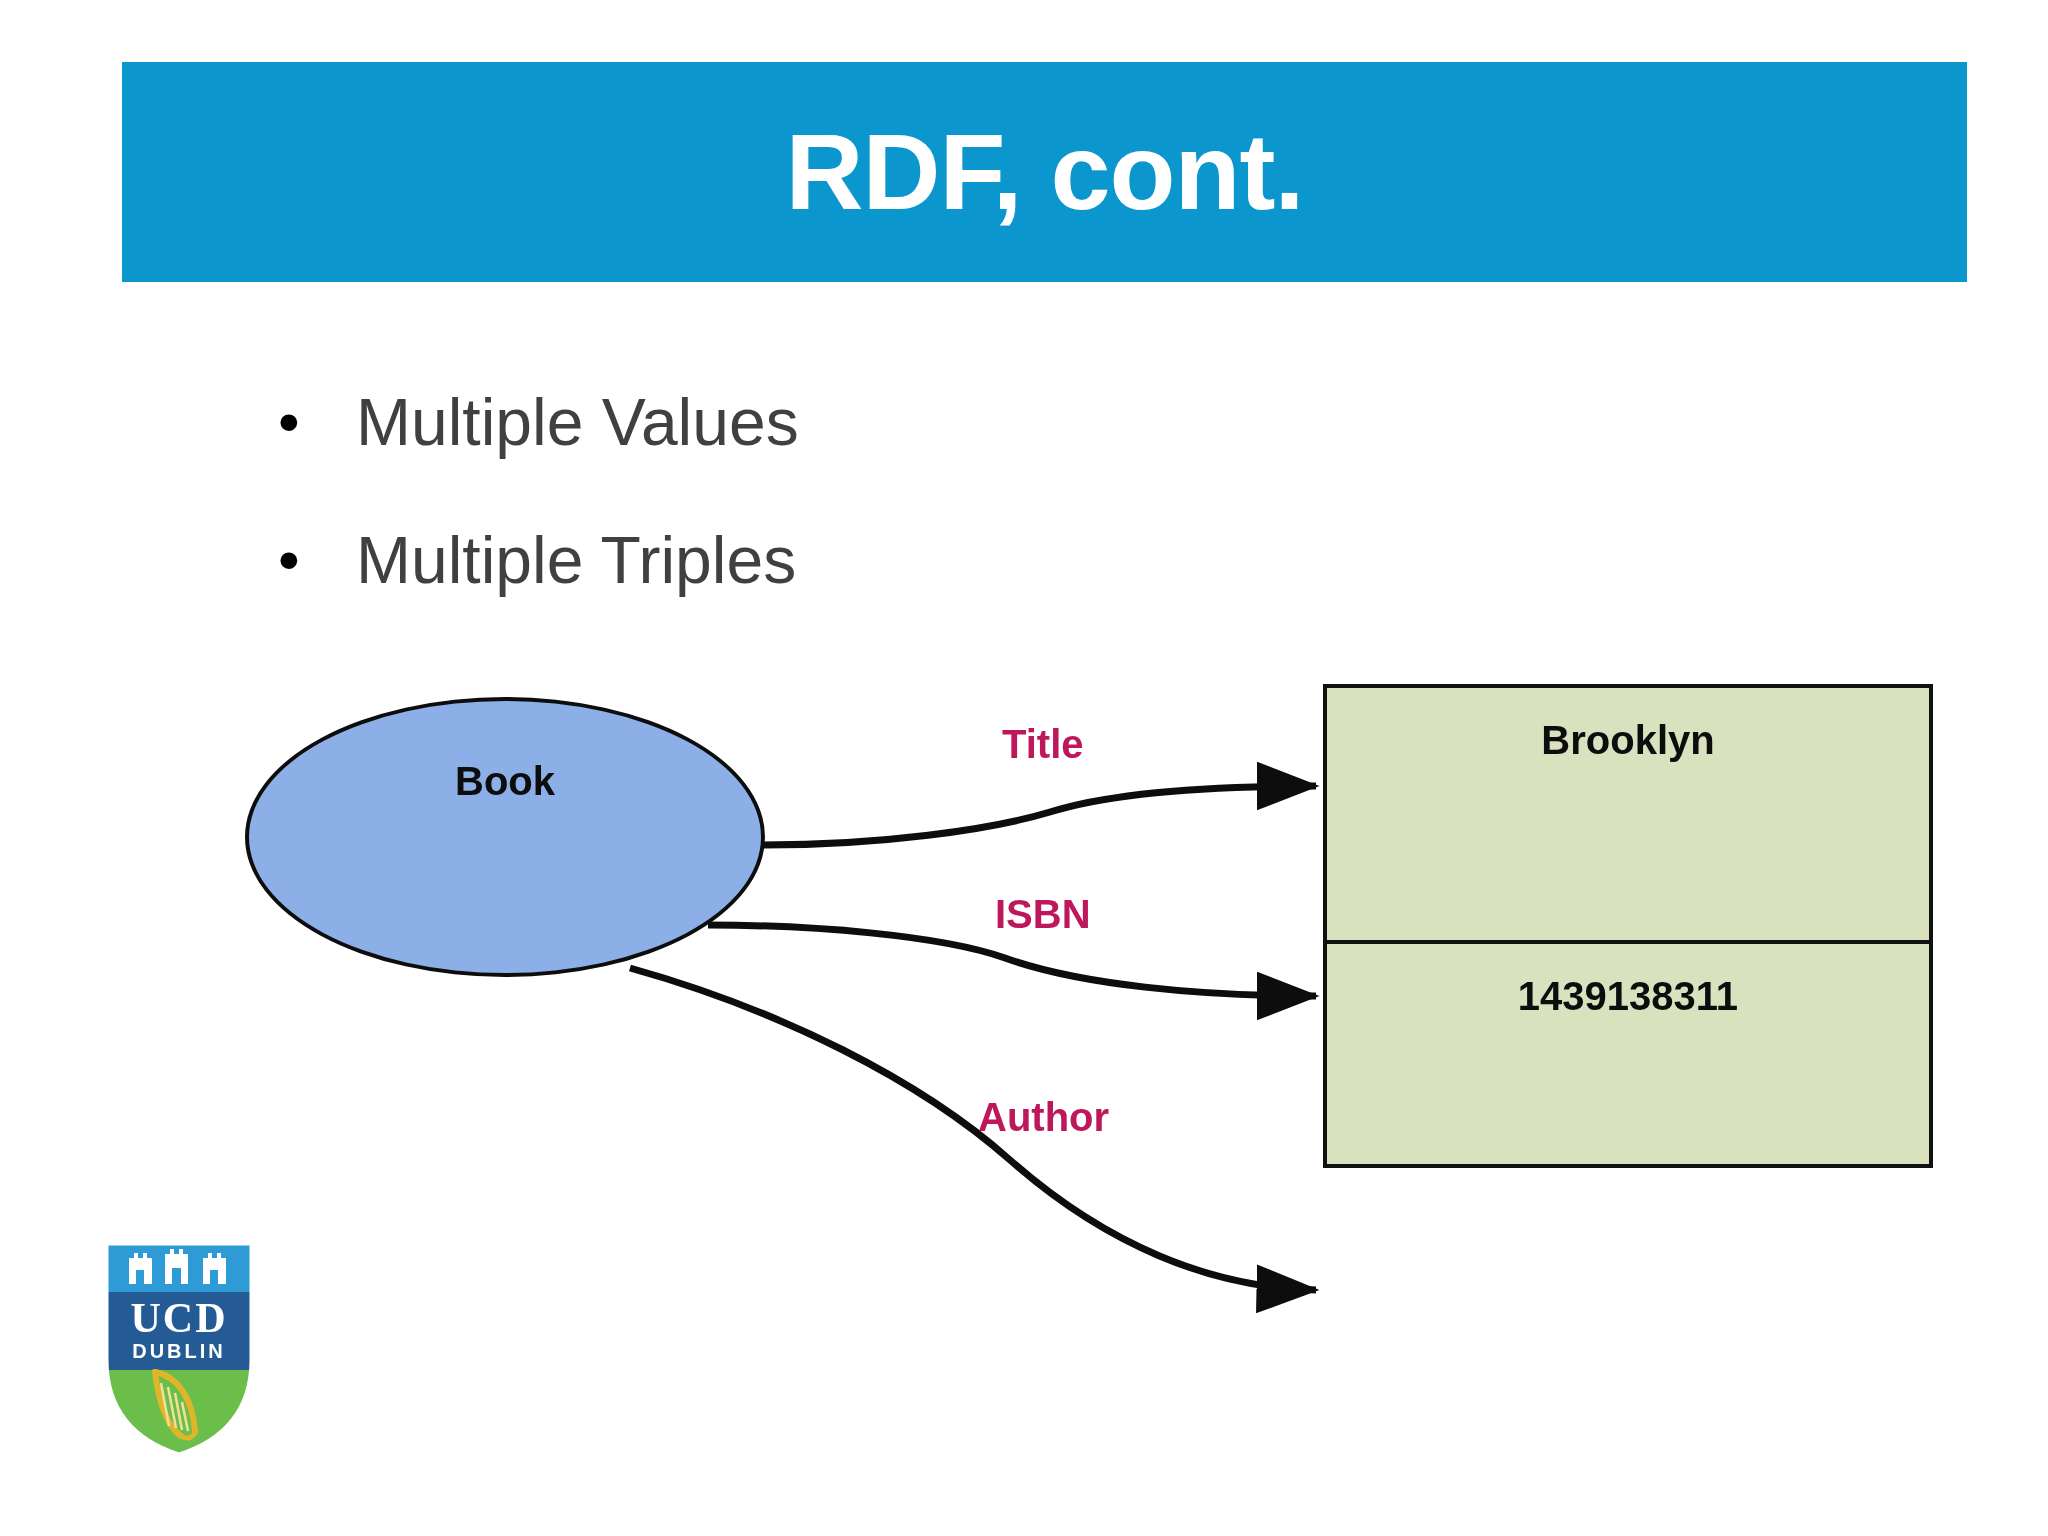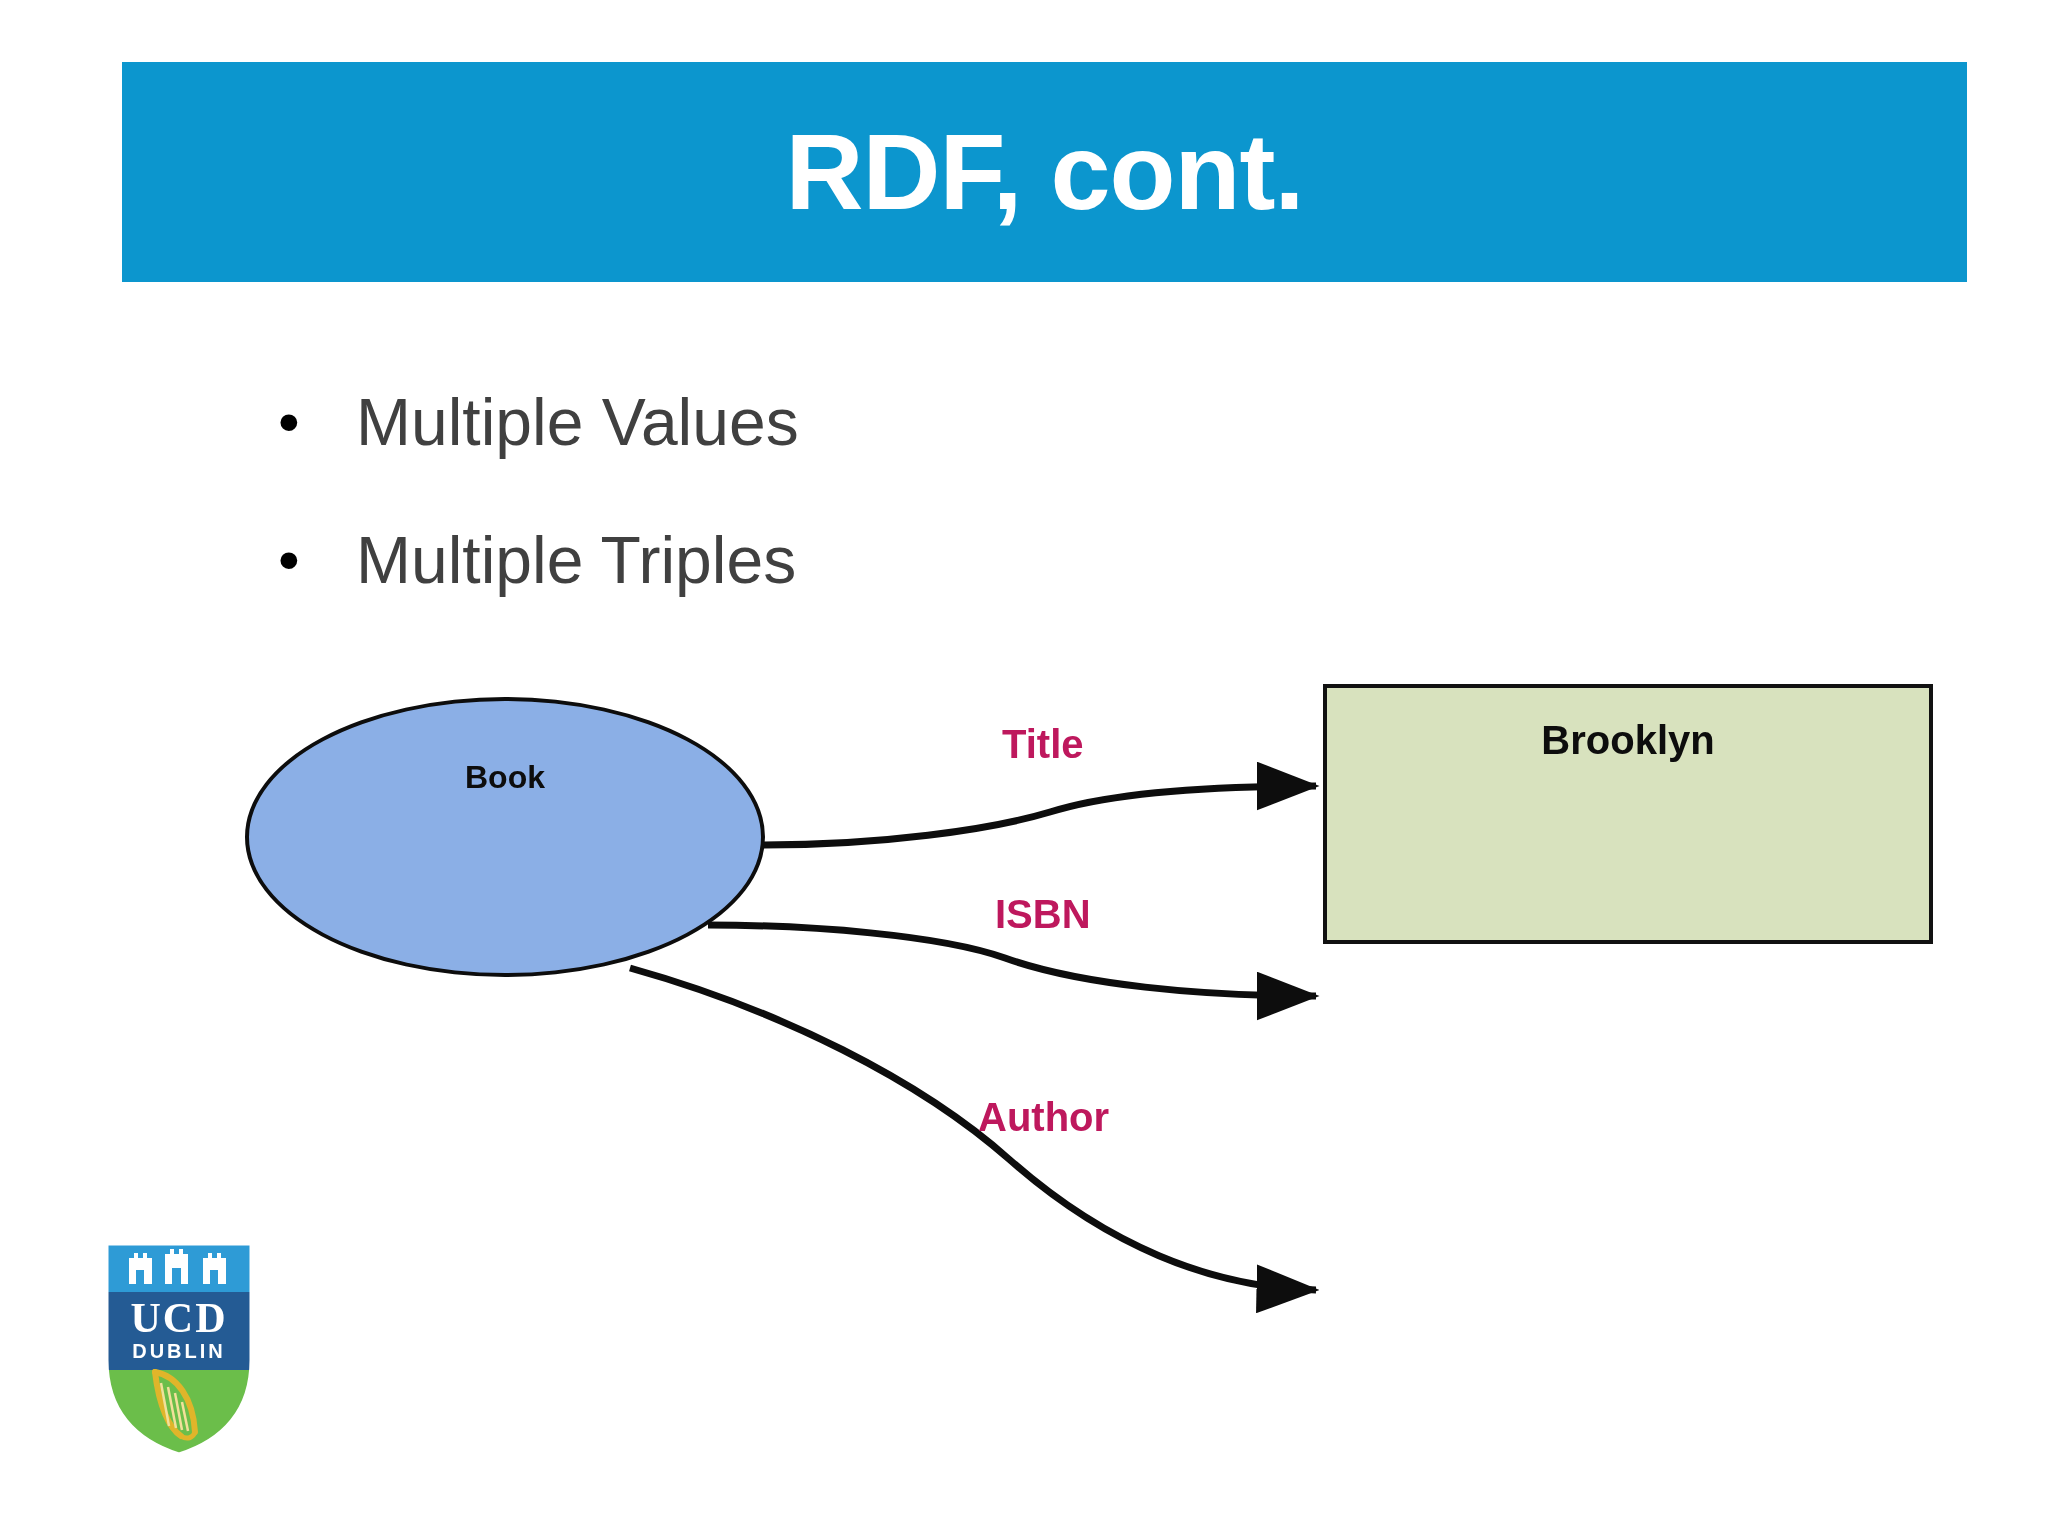--- a/index.html
+++ b/index.html
@@ -89,21 +89,21 @@
     border: 4px solid #0d0d0d;
     box-sizing: border-box;
     display: flex;
     align-items: flex-start;
     justify-content: center;
   }
   #book-label {
     margin-top: 58px;
     font-family: "Liberation Sans", sans-serif;
     font-weight: bold;
-    font-size: 32px;
+    font-size: 40px;
     color: #0d0d0d;
   }
 
   .value-box {
     position: absolute;
     background: #D8E2BE;
     border: 4px solid #111111;
     box-sizing: border-box;
     display: flex;
     justify-content: center;
@@ -178,20 +178,23 @@
   <div id="book-node">
     <span id="book-label">Book</span>
   </div>
 
   <div class="edge-label" id="edge-label-0">Title</div>
   <div class="edge-label" id="edge-label-1">ISBN</div>
   <div class="edge-label" id="edge-label-2">Author</div>
 
   <div class="value-box" id="value-box-0">
     <span class="value-box-label">Brooklyn</span>
+  </div>
+  <div class="value-box" id="value-box-1">
+    <span class="value-box-label">1439138311</span>
   </div>
 
   <svg id="ucd-logo" viewBox="0 0 152 218" xmlns="http://www.w3.org/2000/svg">
     <defs>
       <clipPath id="crestClip">
         <path d="M4 4 H148 V120 C148 170, 120 200, 76 214 C32 200, 4 170, 4 120 Z"></path>
       </clipPath>
     </defs>
     <g clip-path="url(#crestClip)">
       <rect x="0" y="0" width="152" height="52" fill="#2E9BD6"></rect>

